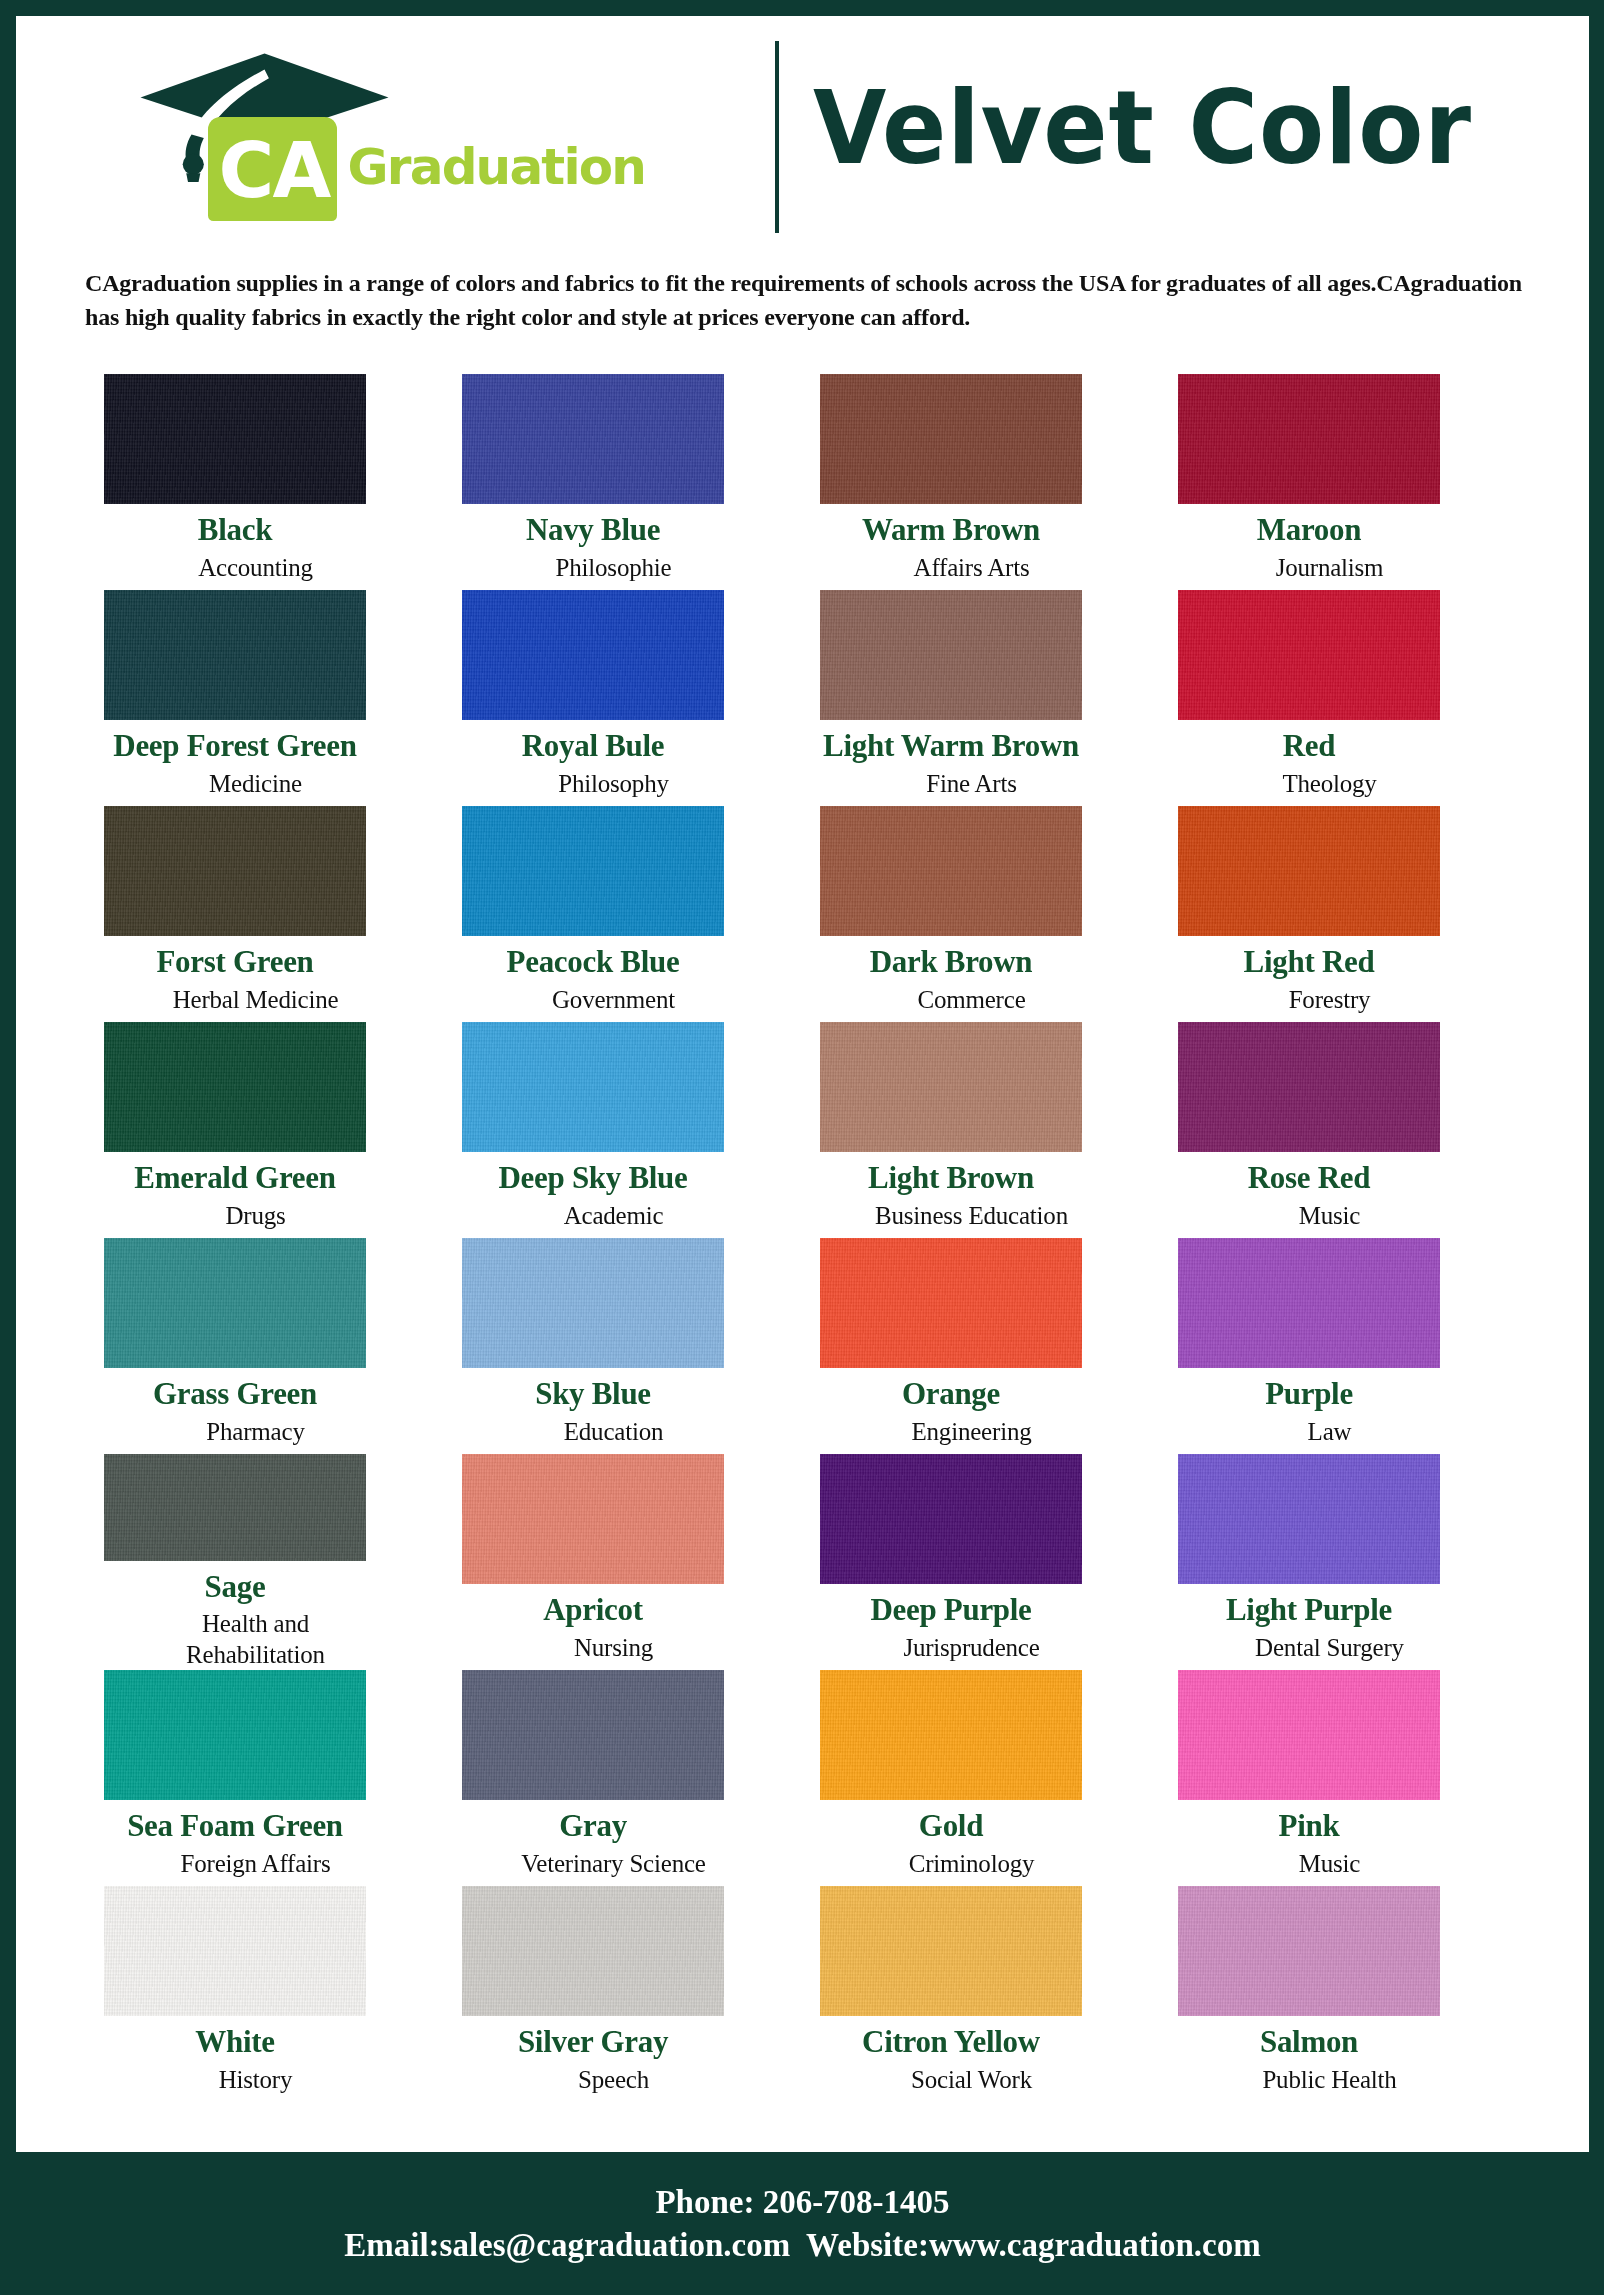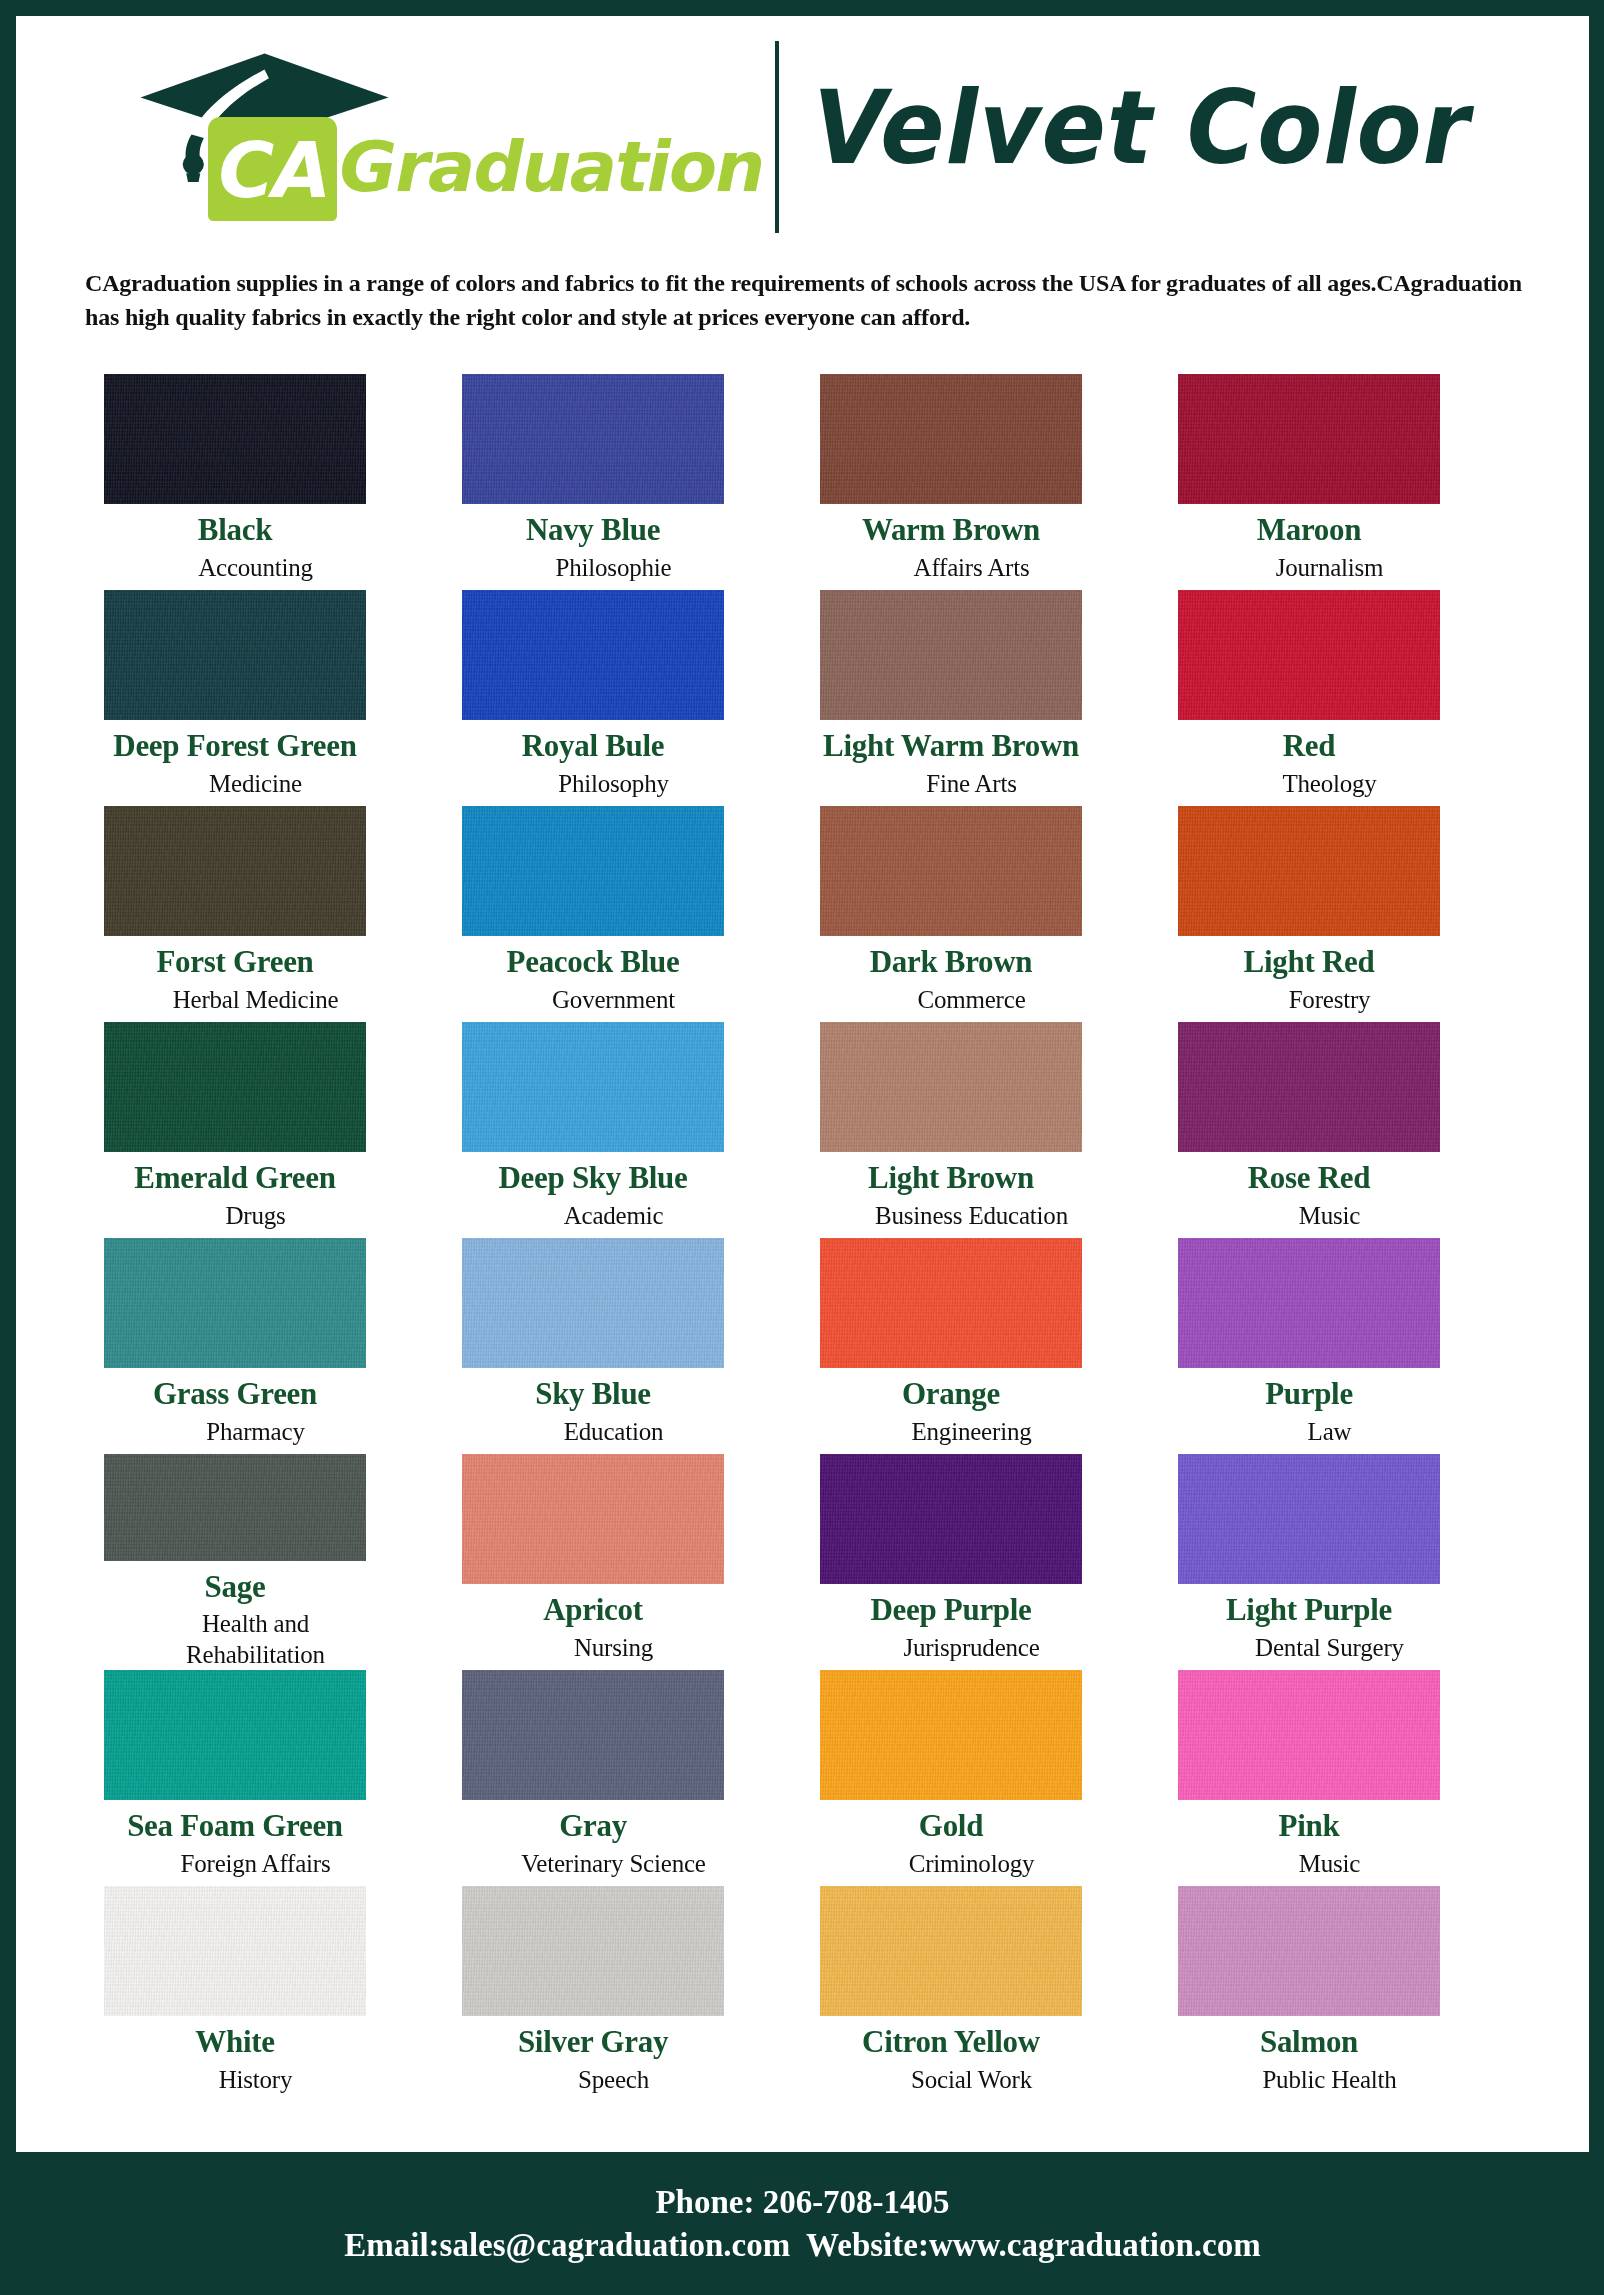--- a/index.html
+++ b/index.html
@@ -29,21 +29,20 @@
   }
 
   
   .header {
     position: relative;
     height: 245px;
     display: flex;
     align-items: center;
     padding: 0 0 0 35px;
     flex: 0 0 auto;
-    font-style: italic;
   }
 
   .logo {
     position: relative;
     width: 634px;
     height: 220px;
   }
 
   .cap-icon {
     position: absolute;
@@ -72,24 +71,24 @@
     letter-spacing: -1.8px;
     padding: 16px 7px 12.3px 10.6px;
     border-radius: 12.3px 12.3px 5.3px 5.3px;
     display: inline-block;
   }
 
   .logo-graduation {
     color: #a6ce39;
     font-family: "DejaVu Sans", sans-serif;
     font-weight: bold;
-    font-size: 70px;
+    font-size: 50px;
     line-height: 1;
     letter-spacing: -1.8px;
-    margin-left: 3px;
+    margin-left: 11px;
     padding-bottom: 3.5px;
   }
 
   .divider-bar {
     position: absolute;
     left: 759px;
     top: 25px;
     width: 3.5px;
     height: 192px;
     background: #0d3b33;

